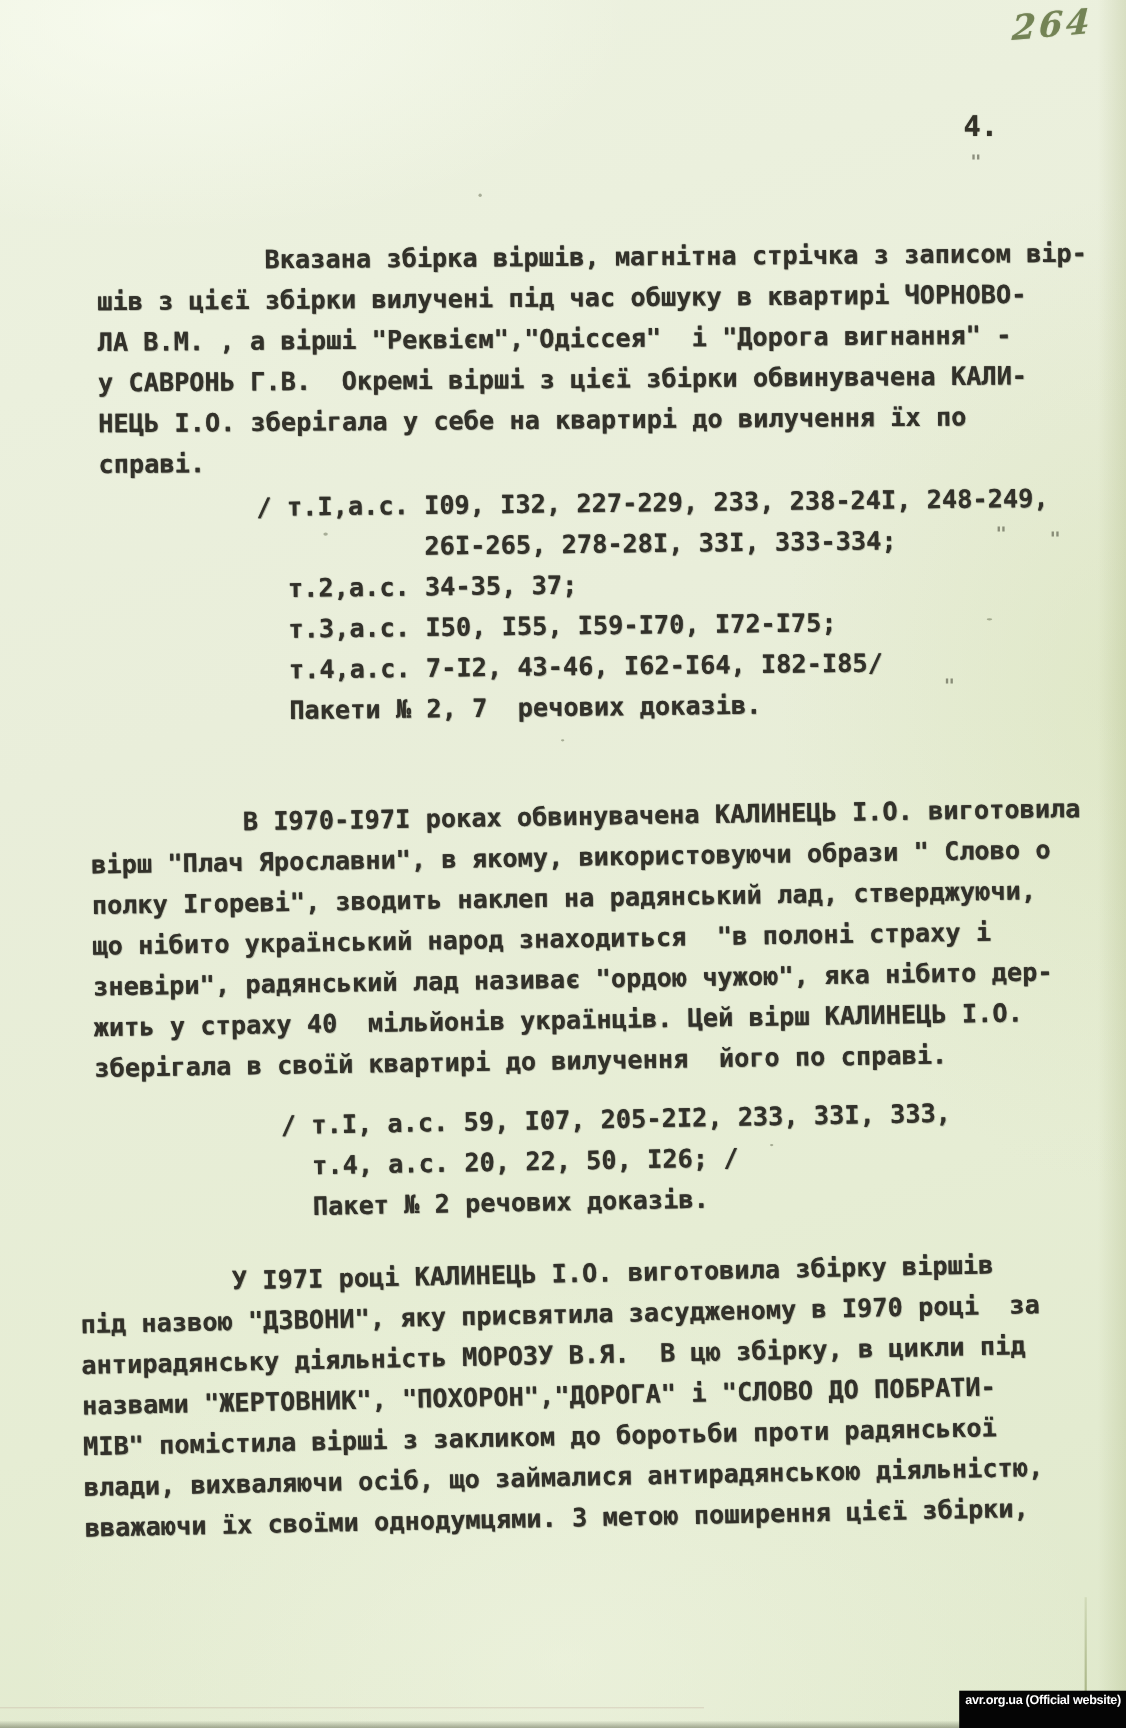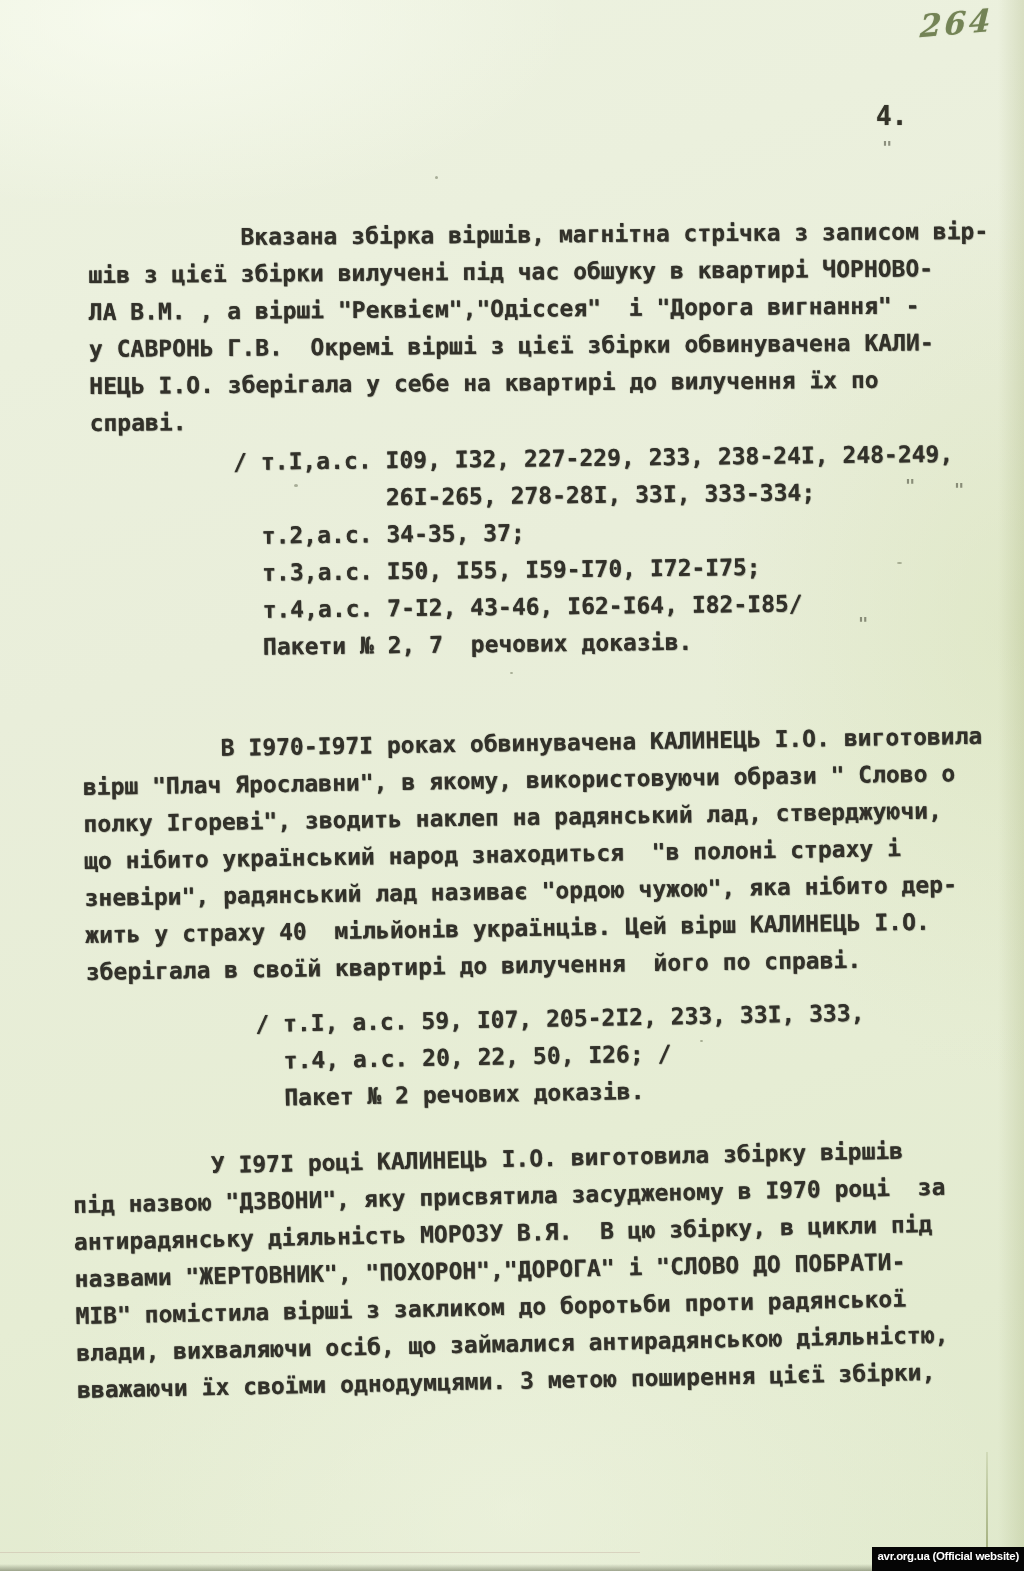--- a/index.html
+++ b/index.html
@@ -72,21 +72,21 @@
   #right-shade {
     position: absolute; right: 0; top: 0; width: 26px; height: 100%;
     background: linear-gradient(to left, rgba(146,158,96,0.22), rgba(146,158,96,0));
   }
   #watermark-bar {
     position: absolute; right: 0; bottom: 0;
     background: #050505;
     color: #ffffff;
     font: 700 11.5px/19px "Liberation Sans", sans-serif;
     letter-spacing: -0.3px;
-    padding: 0 5px 5px 6px;
+    padding: 0 5px 15px 6px;
     height: 19px;
   }
 </style>
 </head>
 <body>
 
 <div id="page">
 
   <div id="folio-number">264</div>
 

